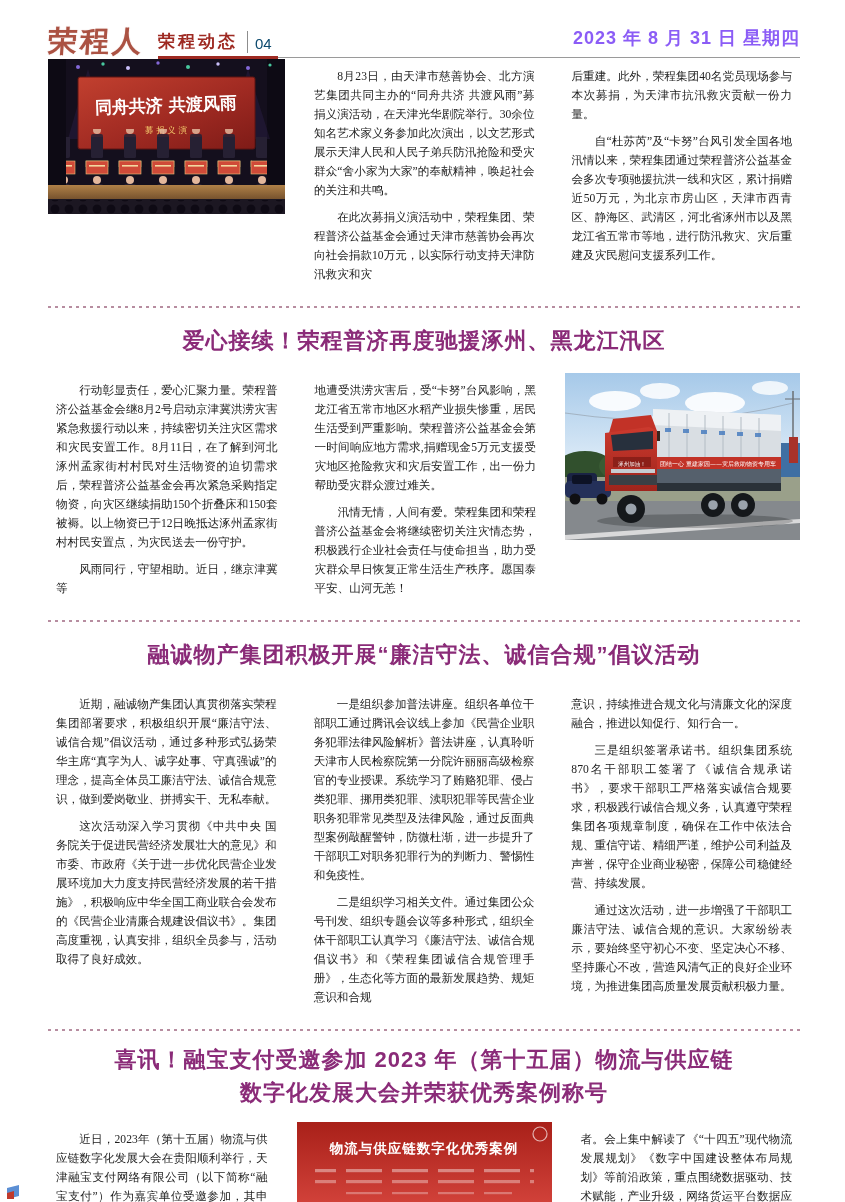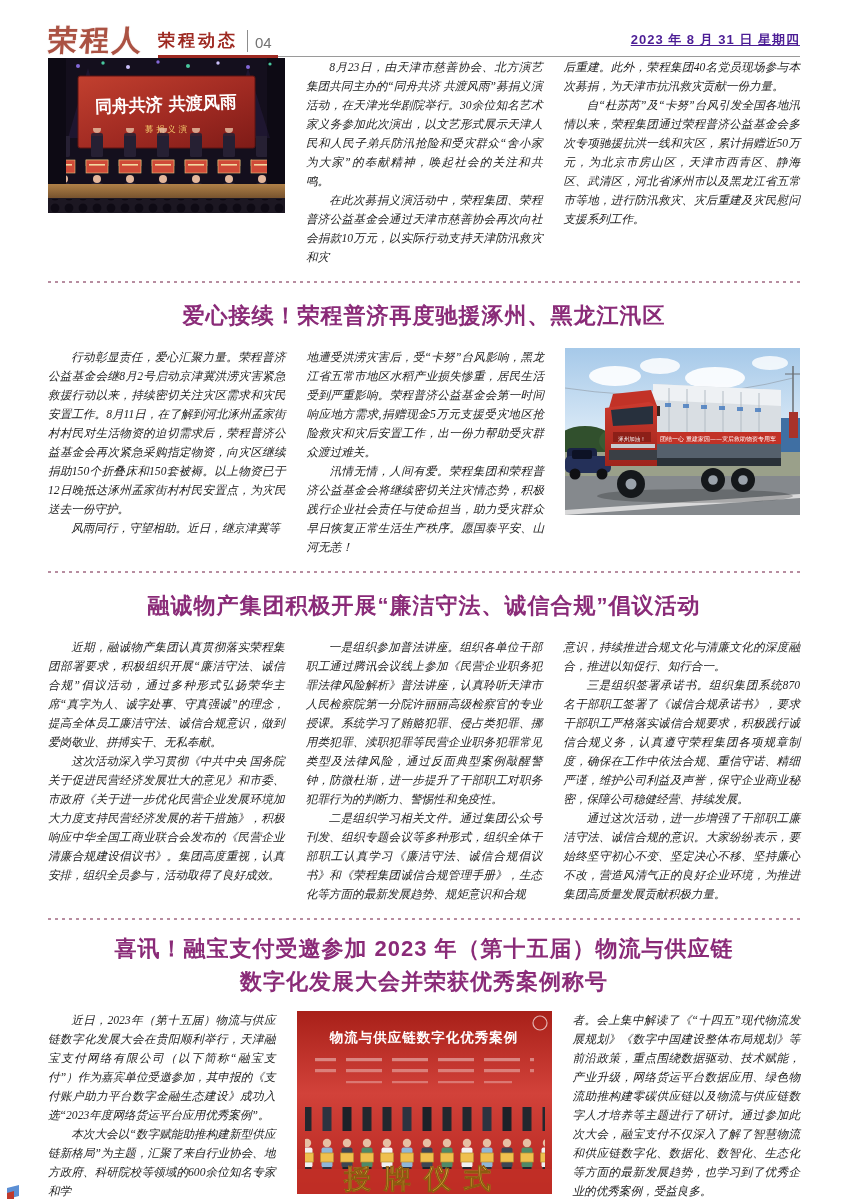--- a/index.html
+++ b/index.html
@@ -14,37 +14,37 @@
   .logo {
     font-family:"DejaVu Serif",serif; font-weight:bold; font-size:29px;
     color:#ab5243; letter-spacing:3px; line-height:1; padding-bottom:3px;
     transform:skewX(-4deg); text-shadow:0 0 1px rgba(171,82,67,.5);
   }
   .mast-right { flex:1; margin-left:14px; }
   .mast-row { display:flex; align-items:flex-end; }
   .section-tab { display:flex; align-items:flex-end; }
   .section-name { font-family:"Liberation Sans","DejaVu Sans",sans-serif; font-weight:bold; font-size:17px; color:#9e2a22; letter-spacing:3px; }
   .tab-divider { width:1px; height:22px; background:#8d8d8d; margin:0 7px 0 9px; }
-  .page-no { font-family:"Liberation Sans","DejaVu Sans",sans-serif; font-size:15px; color:#737373; padding-bottom:1px; }
+  .page-no { font-family:"Liberation Sans","DejaVu Sans",sans-serif; font-size:15px; color:#0c4a6e; padding-bottom:1px; }
   .mast-spacer { flex:1; }
-  .issue-date { font-family:"Liberation Sans","DejaVu Sans",sans-serif; font-weight:bold; font-size:13px; color:#4c1d95; letter-spacing:1px; padding-bottom:3px;text-decoration:underline; }
+  .issue-date { font-family:"Liberation Sans","DejaVu Sans",sans-serif; font-weight:bold; font-size:18px; color:#8b5cf6; letter-spacing:1px; padding-bottom:3px; }
   .mast-line { display:flex; margin-top:3px; }
   .line-red { width:120px; height:3px; background:#9e2a22; }
   .line-gray { flex:1; height:1px; background:#9a9a9a; margin-top:1px; }
   
   .headline {
     font-family:"Liberation Sans","DejaVu Sans",sans-serif; font-weight:bold;
     text-align:center; color:#8a2b78; font-size:22px; letter-spacing:1px;
     margin:24px 0 18px; line-height:1.5;
   }
   .headline.compact { margin:16px 0 16px; }
   .headline.two-line { margin:12px 0 13px;text-align:center; }
   .content { display:flex; gap:21px; }
   .col { flex:1; min-width:0; }
-  .content p { margin:0; font-size:11.6px; line-height:19px; text-align:justify;font-style:italic; }
+  .content p { margin:8px; font-size:11.6px; line-height:19px; text-align:justify; }
   .content p.indent { text-indent:2em; }
   figure { margin:0; }
   .photo1 { flex:0 0 237px; width:237px; height:155px; }
   .photo2 { flex:0 0 235px; width:235px; height:167px; }
   .photo3 { flex:0 0 255px; width:255px; height:183px; }
   figure svg { display:block; width:100%; height:100%; }
   .sep {
     height:2px; margin:14px 0 2px;
     background-image:repeating-linear-gradient(90deg,#b78da0 0 3px,transparent 3px 7px);
   }

